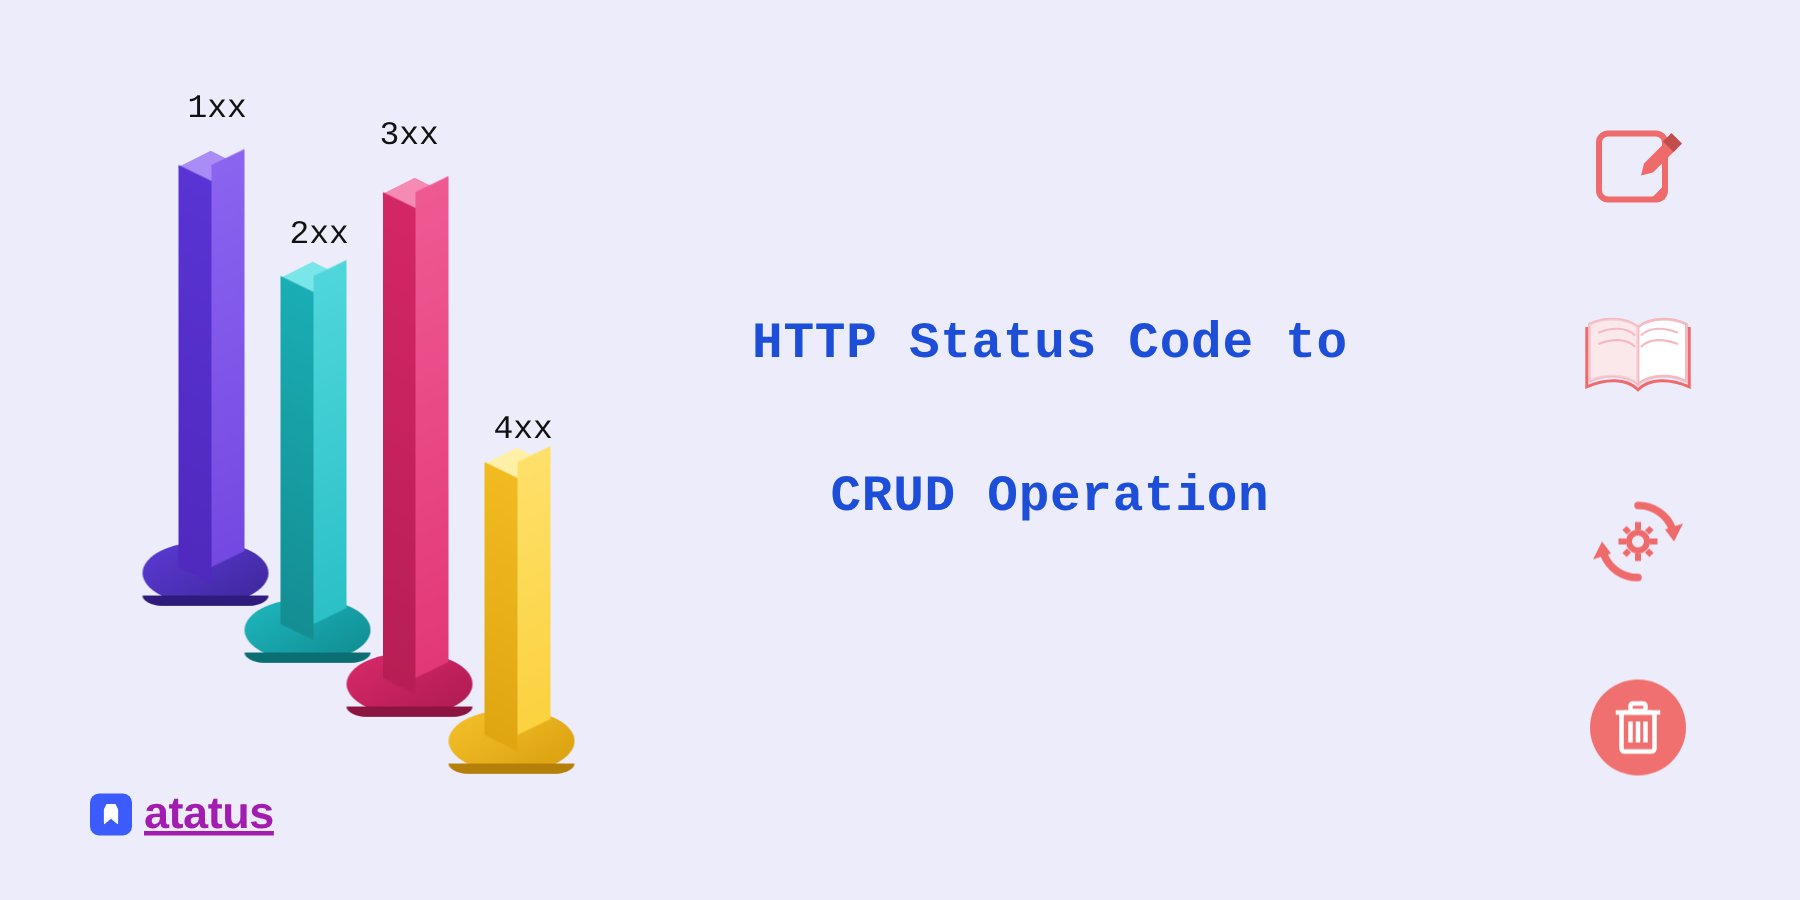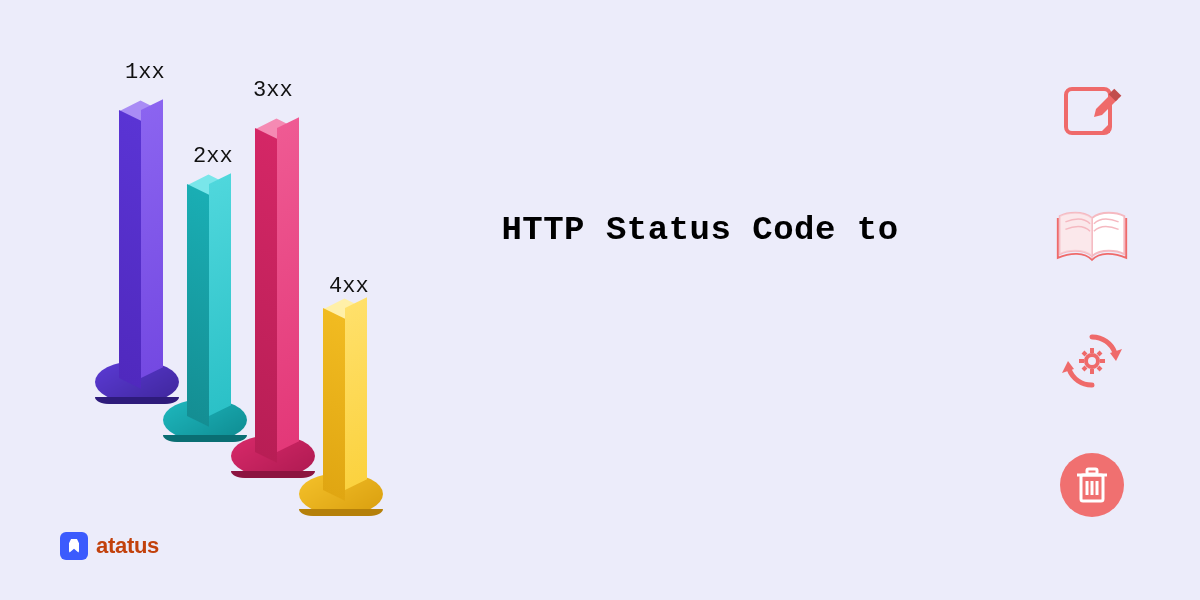--- a/index.html
+++ b/index.html
@@ -14,21 +14,21 @@
 
   
   .title {
     position: absolute;
     left: 400px;
     top: 205px;
     width: 600px;
     text-align: center;
     font-size: 34px;
     font-weight: bold;
-    color: #000000;
+    color: #1d4ed8;
     line-height: 1.5;
     letter-spacing: 0.5px;
   }
 
   
   .logo {
     position: absolute;
     left: 60px;
     bottom: 40px;
     display: flex;
@@ -48,24 +48,25 @@
     width: 10px;
     height: 14px;
     background: #fff;
     left: 9px;
     top: 7px;
     clip-path: polygon(20% 0, 80% 0, 100% 30%, 100% 100%, 50% 70%, 0 100%, 0 30%);
     border-radius: 2px;
   }
   .logo-text {
     font-family: -apple-system, BlinkMacSystemFont, 'Segoe UI', sans-serif;
-    font-size: 22px;
+    font-size: 30px;
     font-weight: 600;
-    color: #c2410c;
+    color: #a21caf;
     letter-spacing: -0.3px;
+    text-decoration: underline;
   }
 
   
   .bars {
     position: absolute;
     left: 95px;
     top: 60px;
     width: 340px;
     height: 420px;
     transform-style: preserve-3d;
@@ -195,20 +196,21 @@
       <div class="col-top"></div>
       <div class="col-front"></div>
       <div class="col-side"></div>
     </div>
   </div>
 </div>
 
 <div class="title">
   <span>HTTP Status Code to</span><br>
   <br>
+  <span>CRUD Operation</span>
 </div>
 
 <div class="crud-icons">
 
   <div class="crud-icon">
     <svg width="68" height="68" viewBox="0 0 68 68">
       <rect x="8" y="10" width="44" height="44" rx="6" fill="none" stroke="#ef6a6a" stroke-width="4"></rect>
       <path d="M42 54 L52 54 L52 44 Z" fill="#ef6a6a"></path>
       <path d="M38 30 L54 14 L60 20 L44 36 L36 38 Z" fill="#ef6a6a"></path>
       <rect x="52" y="12" width="10" height="8" transform="rotate(45 57 16)" fill="#c24d4d"></rect>

